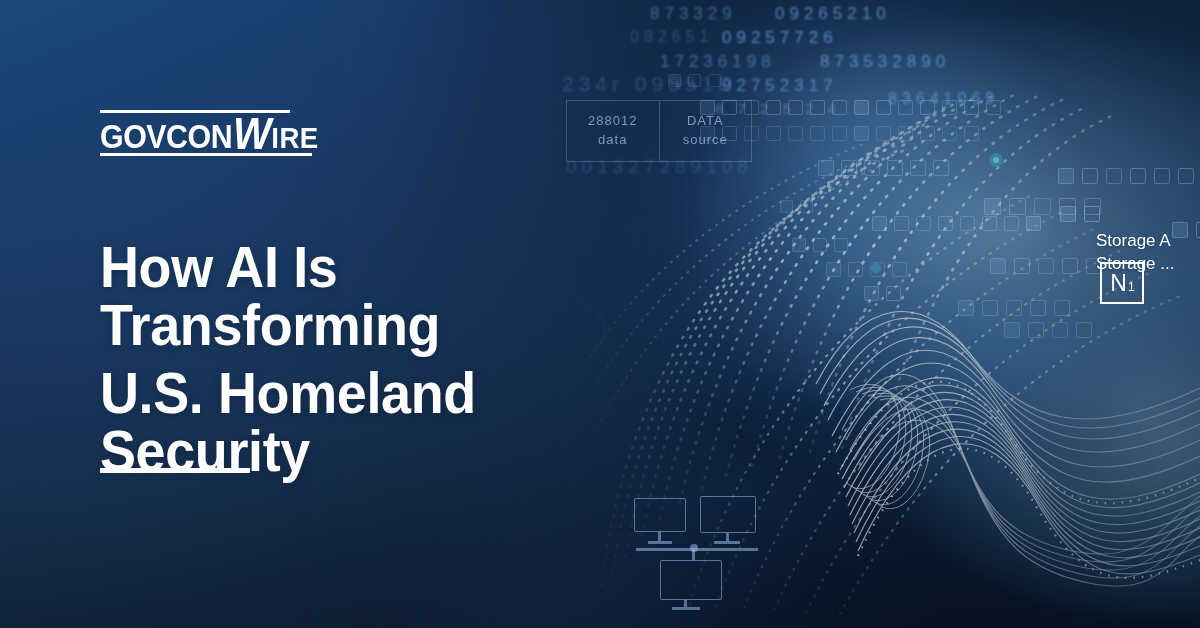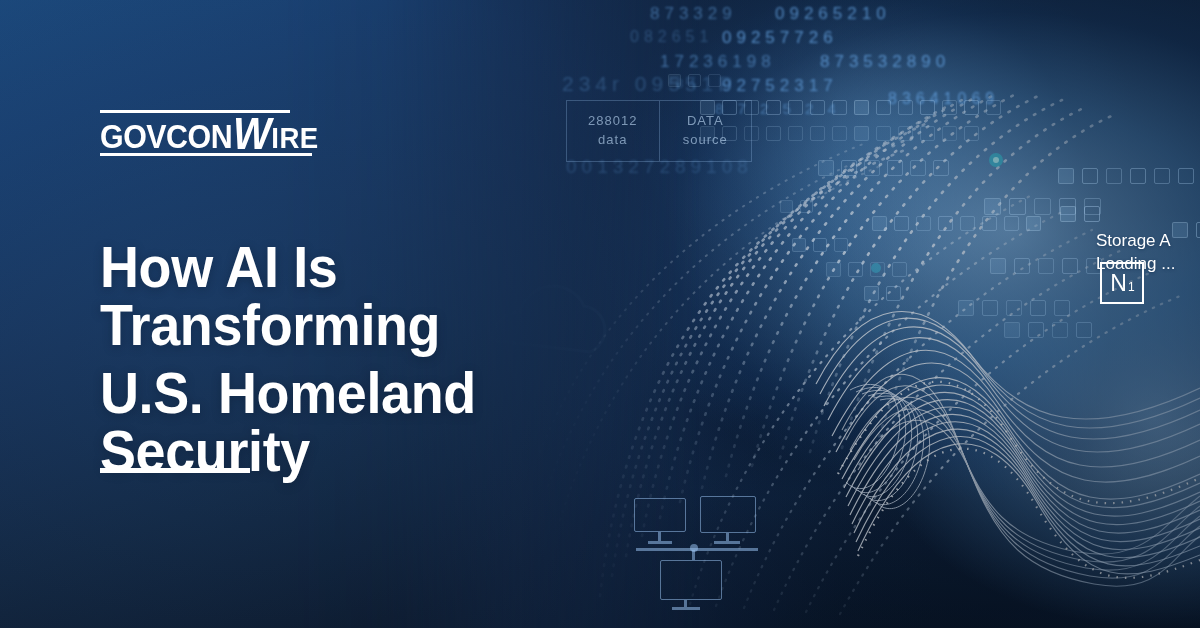--- a/index.html
+++ b/index.html
@@ -370,21 +370,21 @@
     </div>
     <div class="cell">
       <span>DATA</span>
       <span>source</span>
     </div>
   </div>
 
 
   <div class="storage">
     <div>Storage A</div>
-    <div>Loading ...</div>
+    <div>Storage ...</div>
   </div>
   <div class="n1-box">
     <span>N</span>
       <sub>1</sub>
   </div>
 
   <div class="net-icon">
     <div class="mon" style="left:0;top:0;width:52px;height:34px;"></div>
     <div class="line-h" style="left:24px;top:34px;width:3px;height:9px;"></div>
     <div class="line-h" style="left:14px;top:43px;width:24px;height:2.5px;"></div>

